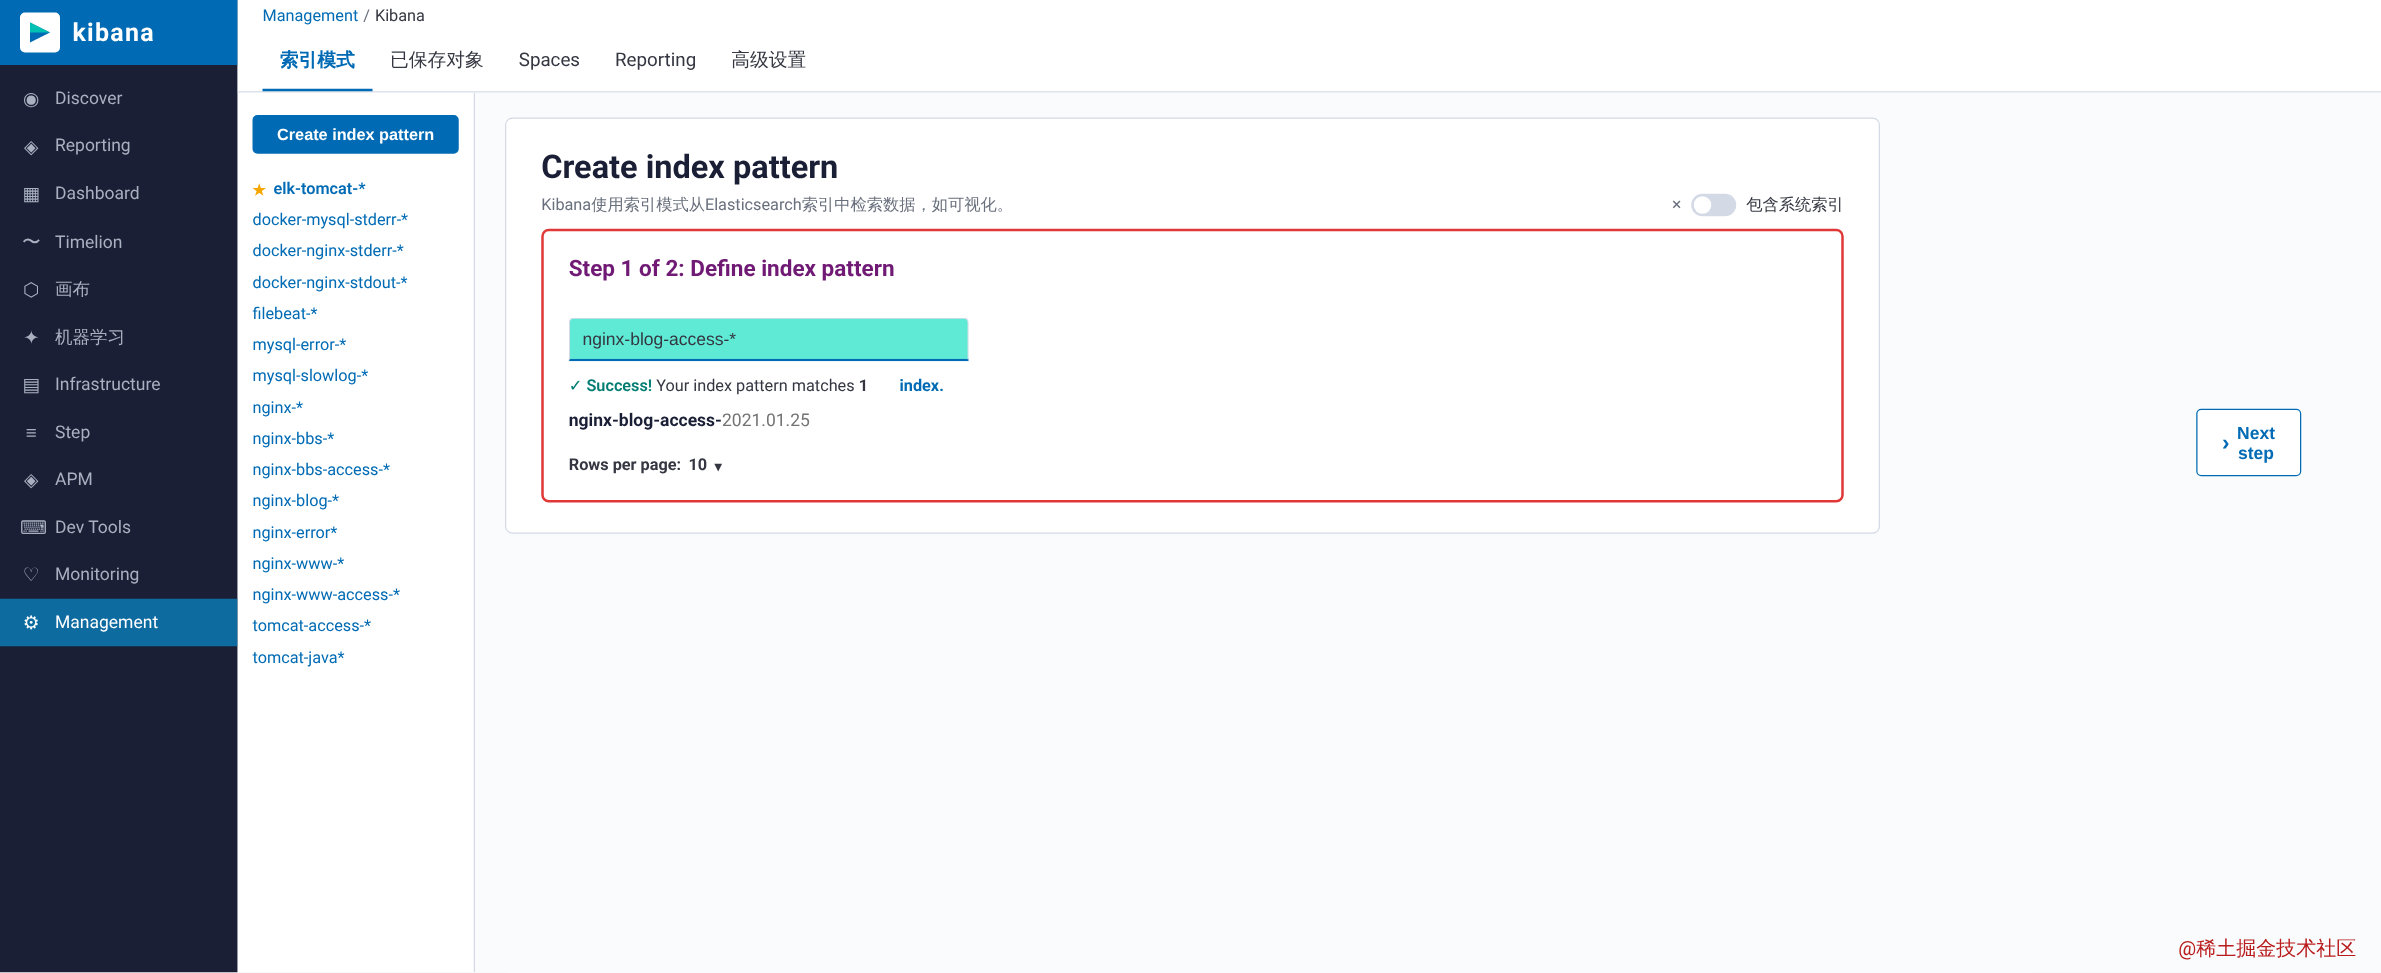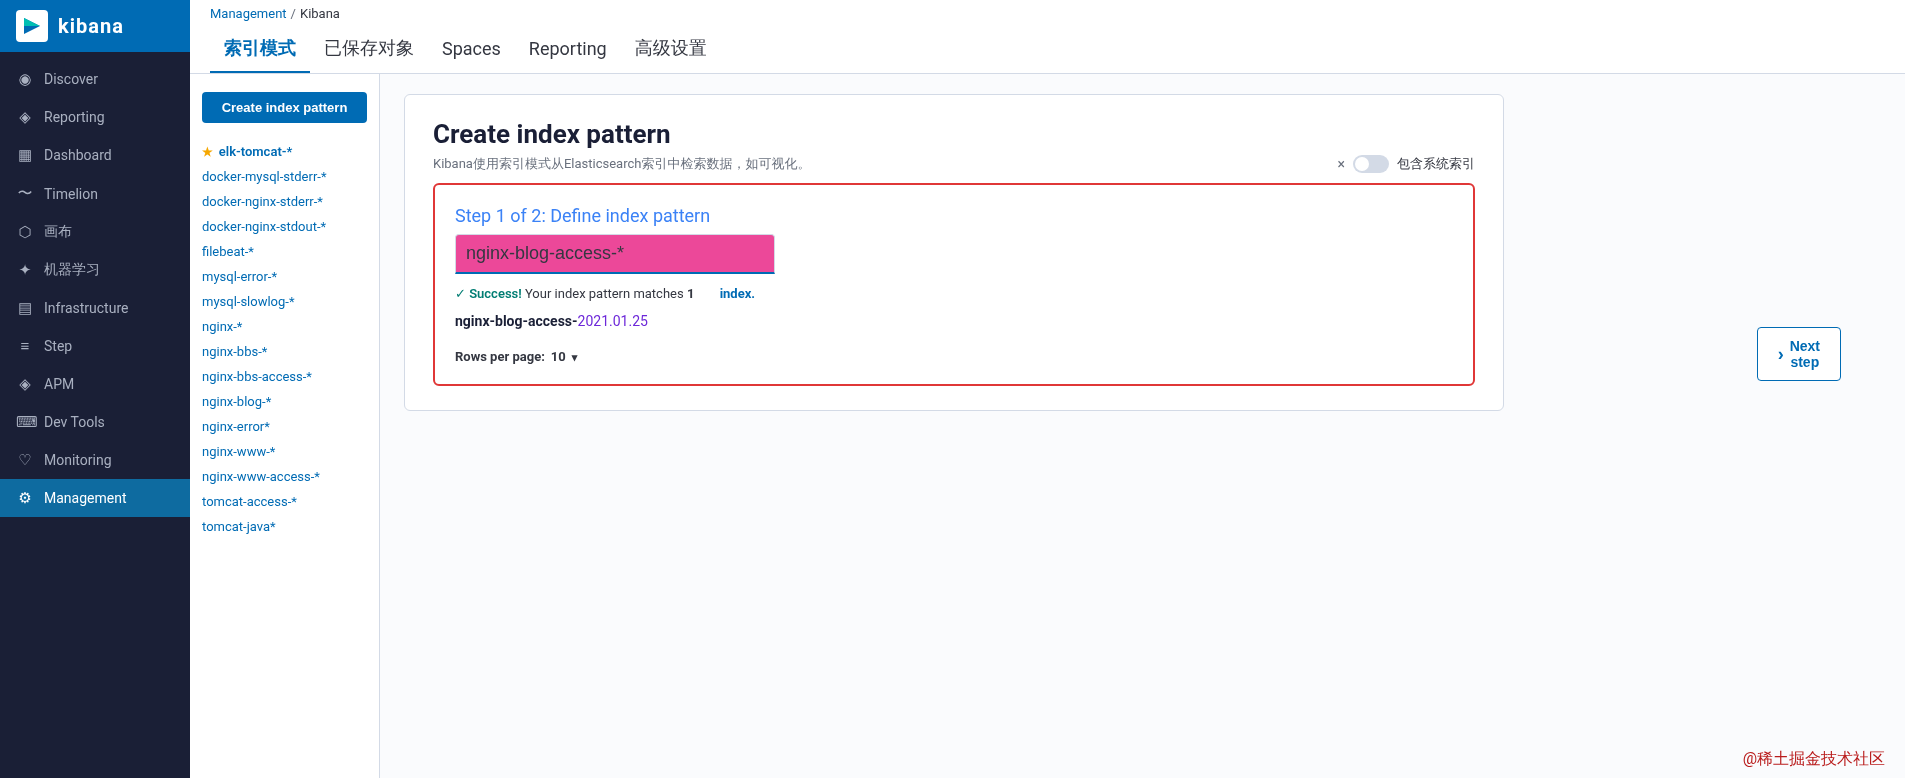--- a/index.html
+++ b/index.html
@@ -58,21 +58,21 @@
       display: flex;
       flex-direction: column;
       overflow: hidden;
     }
     .top-nav-item {
       padding: 0 14px;
       height: 48px;
       display: flex;
       align-items: center;
       color: #343741;
-      font-size: 18px;
+      font-size: 15px;
       cursor: pointer;
       border-bottom: 2px solid transparent;
       font-weight: 400;
     }
     .breadcrumb-link { color: #006bb4; cursor: pointer; }
 
     
     .content-wrapper {
       display: flex;
       flex: 1;
@@ -178,40 +178,40 @@
 
     
     .step-section {
       border: 2px solid #e03737;
       border-radius: 6px;
       padding: 20px 20px;
       margin-top: 8px;
     }
     .step-title {
       font-size: 18px;
-      font-weight: 400;
-      color: #3b82f6;
-      margin-bottom: 8px;
+      font-weight: 700;
+      color: #701a75;
+      margin-bottom: 28px;
     }
     .field-label {
       font-size: 13px;
       font-weight: 600;
       color: #006bb4;
       margin-bottom: 6px;
     }
     .index-input {
       width: 320px;
       padding: 8px 10px;
       border: 1px solid #d3dae6;
       border-bottom: 2px solid #006bb4;
       border-radius: 4px 4px 0 0;
-      font-size: 18px;
+      font-size: 14px;
       color: #343741;
       outline: none;
-      background: #ec4899;
+      background: #5eead4;
     }
     .input-hint {
       font-size: 12px;
       color: #69707d;
       margin-top: 8px;
       line-height: 1.5;
     }
     .success-msg {
       font-size: 13px;
       color: #343741;
@@ -221,21 +221,21 @@
     .success-keyword { color: #017d73; font-weight: 600; }
     .success-link { color: #006bb4; font-weight: 700; padding-left: 22px; }
 
     .index-match {
       margin-top: 12px;
       font-size: 14px;
       font-weight: 700;
       color: #343741;
     }
     .index-match-name { color: #1a1f36; }
-    .index-match-date { color: #6d28d9; font-weight: 400; }
+    .index-match-date { color: #737373; font-weight: 400; }
 
     .rows-per-page {
       margin-top: 20px;
       font-size: 13px;
       color: #343741;
       display: flex;
       align-items: flex-end;
       gap: 6px;
       cursor: pointer;
       font-weight: bold;

